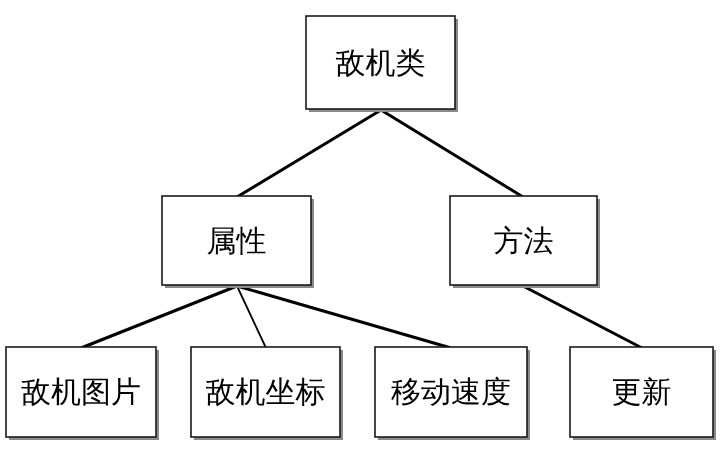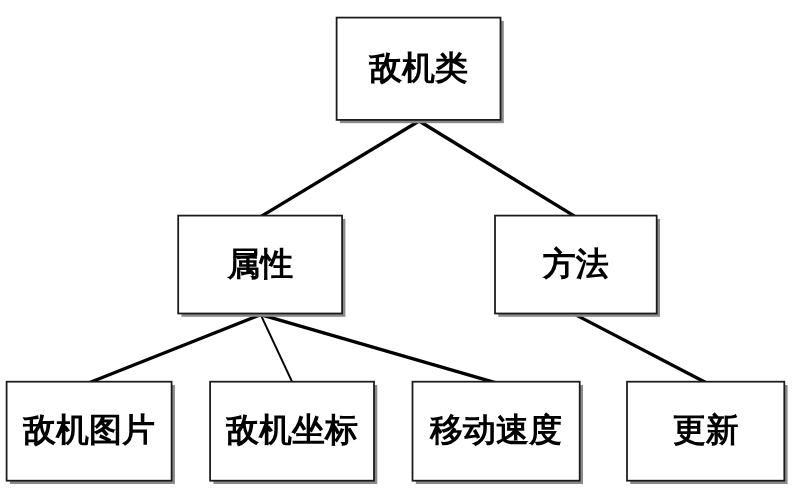--- a/index.html
+++ b/index.html
@@ -9,21 +9,20 @@
   }
   body {
     font-family: "DejaVu Sans", "Liberation Sans", sans-serif;
   }
   #diagram-root {
     position: relative;
     width: 722px;
     height: 443px;
     background: #ffffff;
     overflow: hidden;
-    font-weight: bold;
   }
   #tree-svg {
     position: absolute;
     top: 0;
     left: 0;
     width: 722px;
     height: 453px;
     display: block;
   }
   .node-box {

